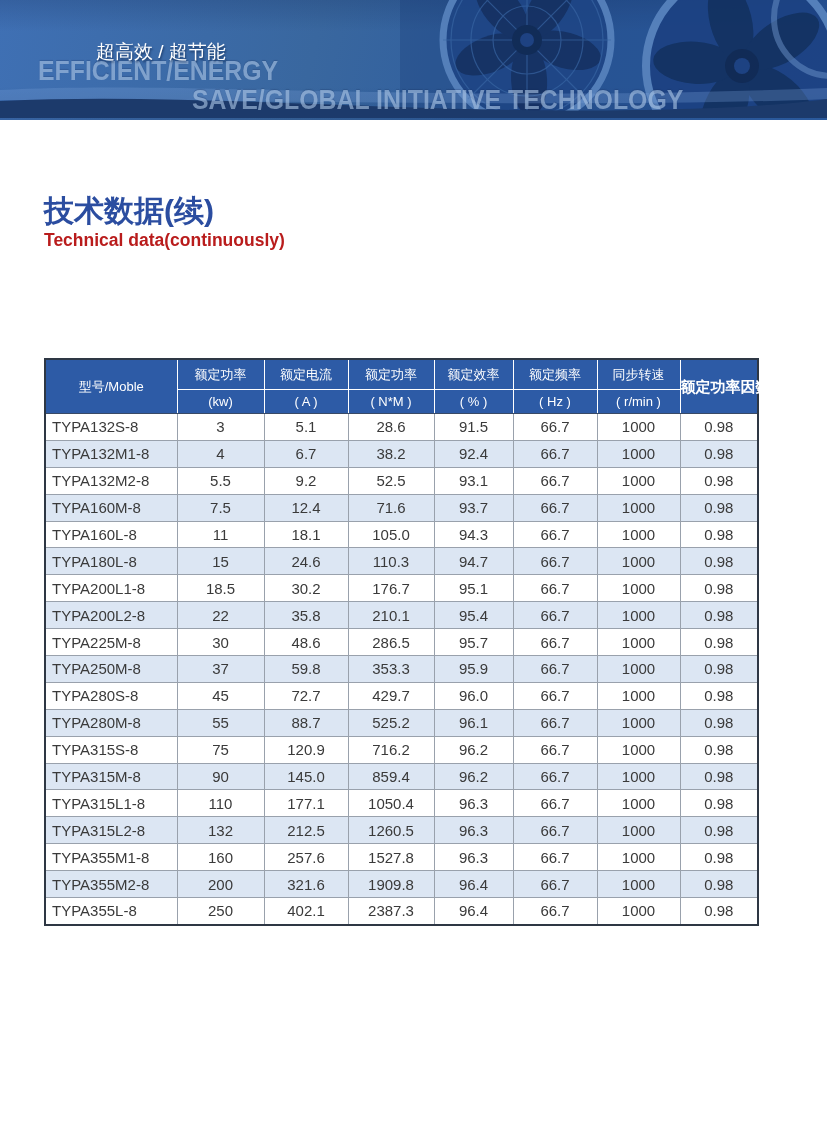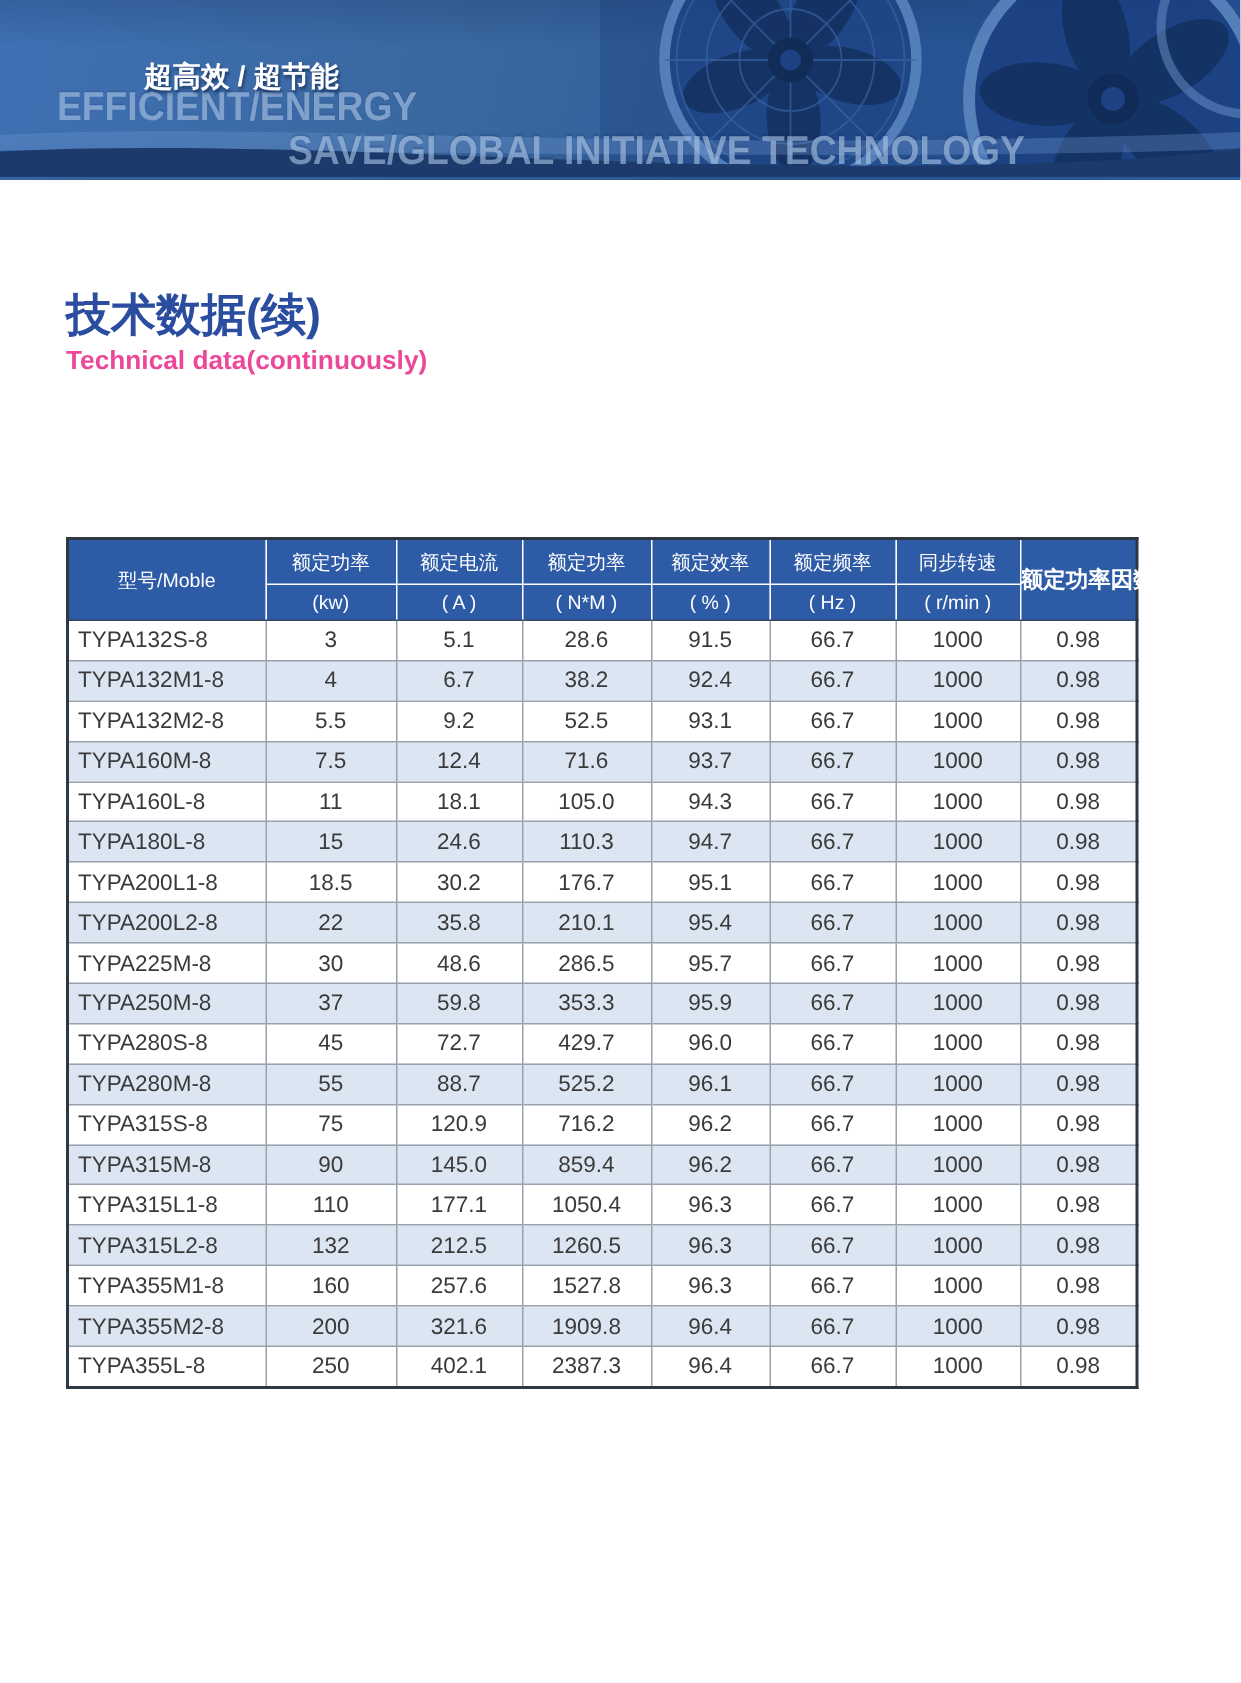--- a/index.html
+++ b/index.html
@@ -19,37 +19,37 @@
     background:linear-gradient(180deg,rgba(18,42,88,.22) 0%,rgba(255,255,255,0) 26%,rgba(255,255,255,0) 72%,rgba(18,42,88,.18) 100%);
   }
   .banner svg{position:absolute;left:0;top:0;}
   .ghost{
     position:absolute;color:#a9c3e3;opacity:.62;font-weight:bold;white-space:nowrap;
     transform:scaleX(.92);transform-origin:left top;letter-spacing:0;
     text-shadow:0 -1px 1px rgba(16,38,80,.35);
     font-size:27px;line-height:1;z-index:2;
   }
   .banner-cn{
-    position:absolute;color:#ffffff;font-weight:bold;white-space:nowrap;
+    position:absolute;color:#ffffff;font-weight:normal;white-space:nowrap;
     font-size:19px;line-height:1;z-index:3;
     text-shadow:1px 2px 2px rgba(8,25,60,.55);
   }
   #ghost1{left:38px;top:58px;}
   #ghost2{left:192px;top:87px;}
   #cn1{left:96px;top:42px;}
   #cn2{left:245px;top:73px;}
 
   
   .title-cn{
     position:absolute;left:44px;top:194px;
     color:#2b4da0;font-size:30px;font-weight:bold;line-height:1.1;text-align:right;
   }
   .title-en{
     position:absolute;left:44px;top:231px;
-    color:#ec4899;font-size:17.5px;font-weight:bold;line-height:1.1;
+    color:#b91c1c;font-size:17.5px;font-weight:bold;line-height:1.1;
   }
 
   
   .data-table{
     position:absolute;left:44px;top:358px;width:713px;
     border-collapse:collapse;table-layout:fixed;
     border:2px solid #2e3744;
   }
   .data-table thead th{
     background:#2d5ba6;color:#ffffff;font-weight:normal;

